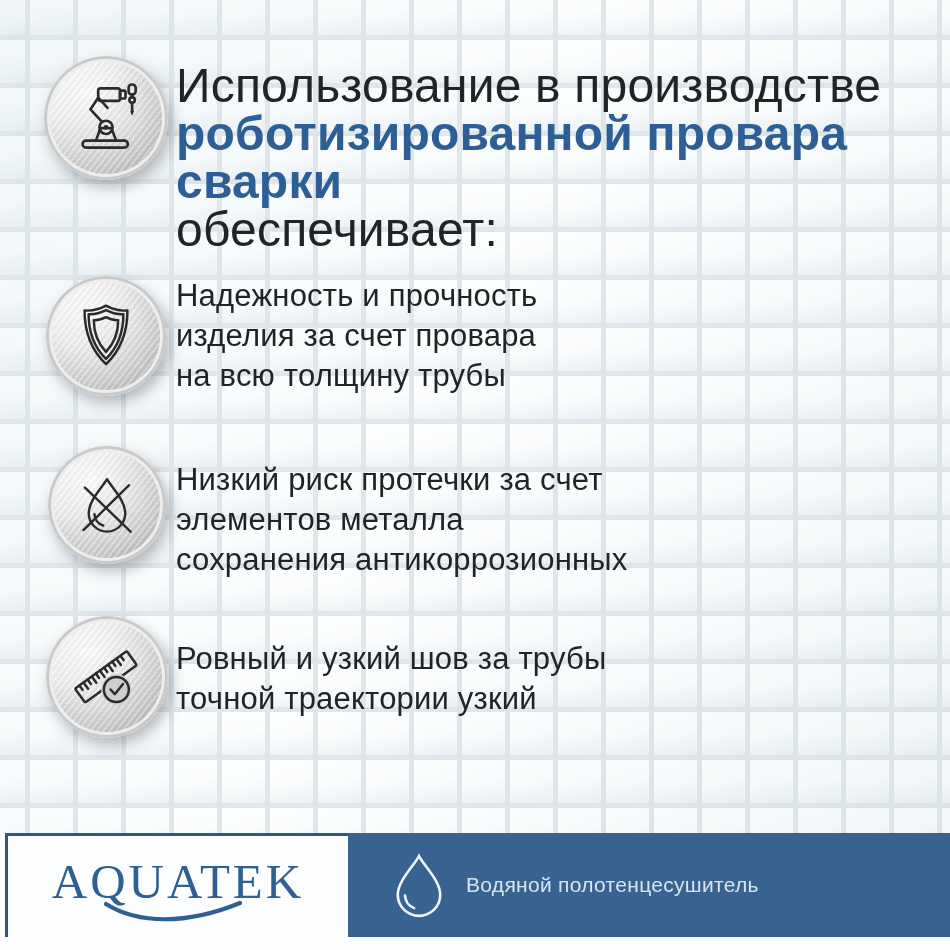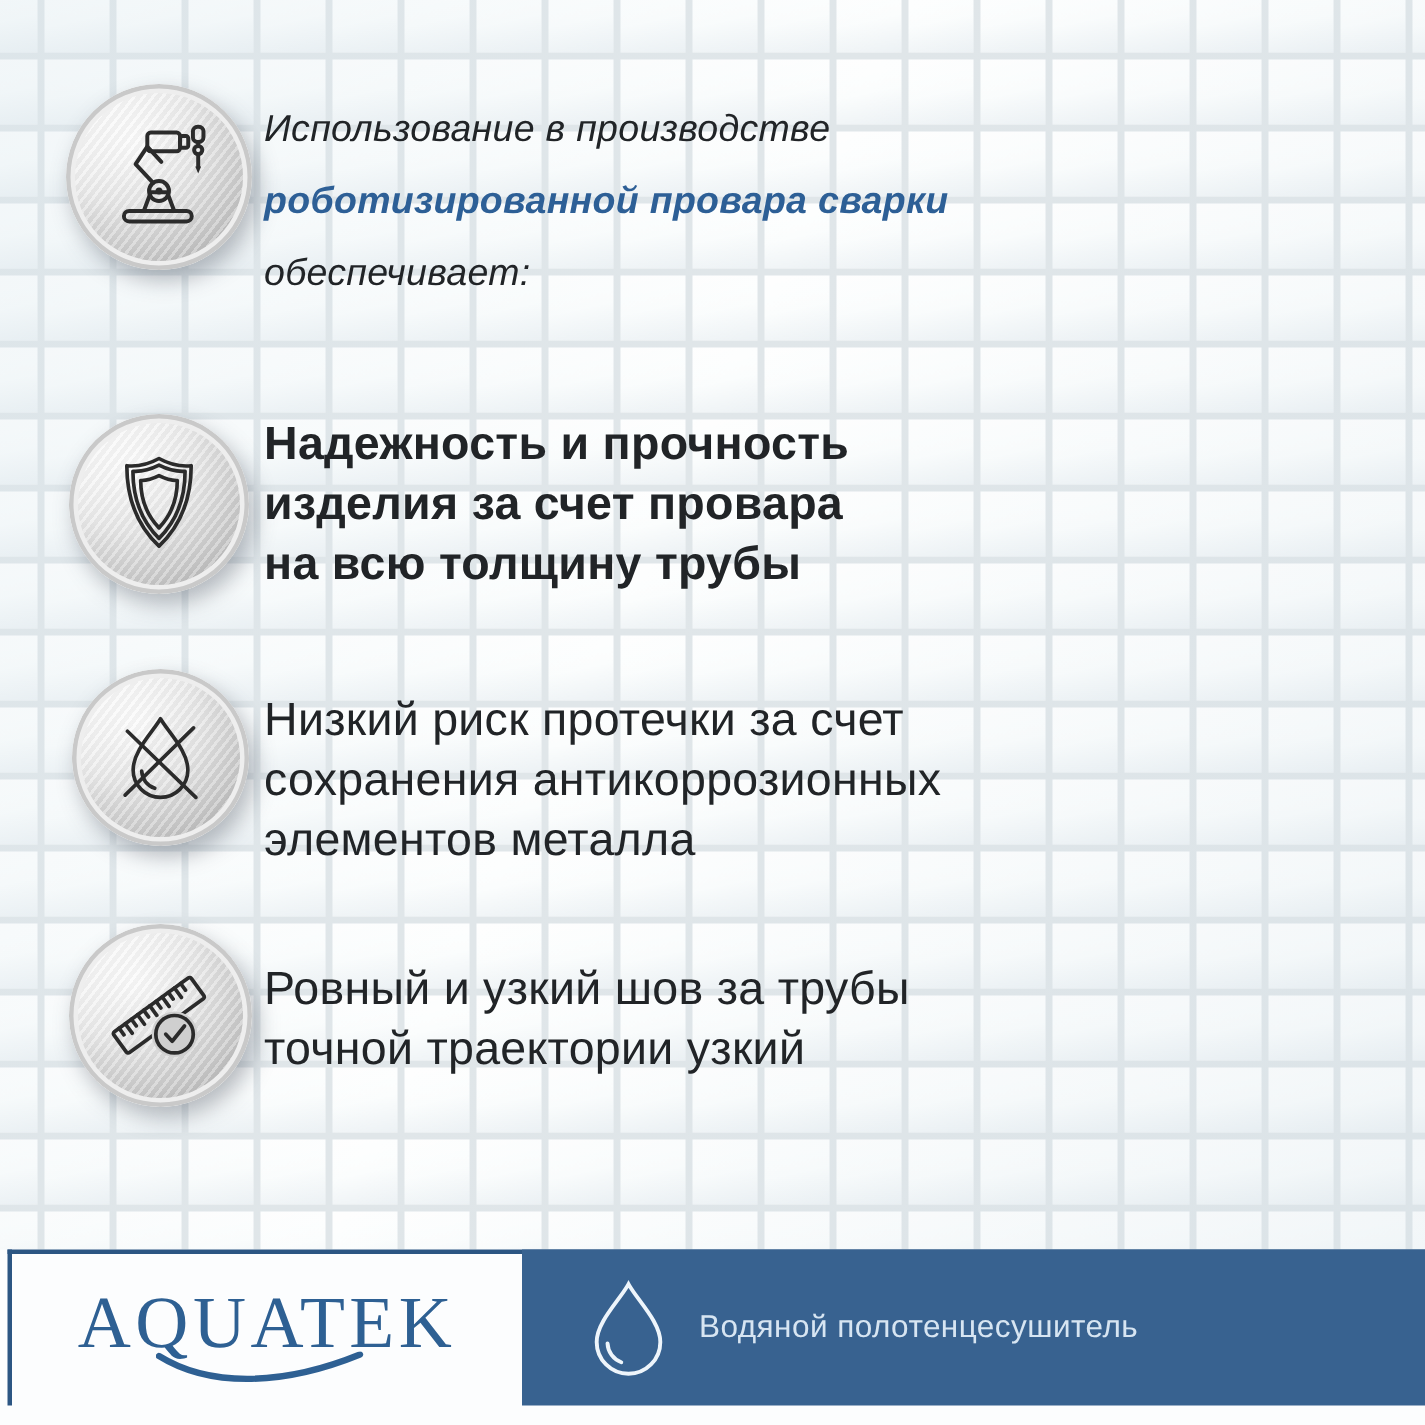--- a/index.html
+++ b/index.html
@@ -29,24 +29,24 @@
       radial-gradient(circle at 36% 30%, #fafafa 0%, #e6e6e6 38%, #c9c9c9 66%, #939393 100%);
     box-shadow: inset 0 0 0 3px #c9c9c9, inset 0 0 0 6px #eeeeee, 4px 7px 14px rgba(70,80,92,.38);
     display:flex;align-items:center;justify-content:center;
   }
   .coin svg{display:block;}
   .coin-header{left:44px;top:56px;width:124px;height:124px;}
   .coin-b1{left:46px;top:276px;width:120px;height:120px;}
   .coin-b2{left:48px;top:446px;width:118px;height:118px;}
   .coin-b3{left:46px;top:616px;width:122px;height:122px;}
   
-  .header-text{position:absolute;left:176px;top:62px;line-height:48px;font-size:25px;color:#212427;letter-spacing:.2px;font-style:italic;}
+  .header-text{position:absolute;left:176px;top:62px;line-height:48px;font-size:48px;color:#212427;letter-spacing:.2px;}
   .header-text .accent{font-weight:bold;color:#2d5f96;}
   .benefit-text{position:absolute;left:176px;font-size:31px;line-height:40px;color:#212427;letter-spacing:.2px;}
-  .bt1{top:276px;font-weight:bold;} .bt2{top:460px;} .bt3{top:639px;}
+  .bt1{top:276px;} .bt2{top:460px;} .bt3{top:639px;}
   
   .footer{position:absolute;left:0;top:833px;width:950px;height:117px;background:#fcfdfe;}
   .footer-border-top{position:absolute;left:5px;top:0;width:945px;height:3px;background:#2c5683;}
   .footer-border-left{position:absolute;left:5px;top:0;width:3px;height:104px;background:#2c5683;}
   .logo-wrap{position:absolute;left:8px;top:3px;width:340px;height:101px;
     display:flex;align-items:center;justify-content:center;}
   .logo{position:relative;color:#2e6093;font-family:"Liberation Serif","DejaVu Serif",serif;
     font-size:49px;letter-spacing:3px;line-height:1;padding-bottom:10px;}
   .logo-swash{position:absolute;left:52px;top:44px;}
   .navy-strip{position:absolute;left:348px;top:0;width:602px;height:104px;background:#386290;
@@ -99,22 +99,22 @@
   <div class="coin coin-b2">
     <svg width="76" height="76" viewBox="0 0 100 100" class="icon-stroke" stroke-width="3.2">
       <path d="M50,16 C57,28 74,44 74,61 A24,24 0 1 1 26,61 C26,44 43,28 50,16 Z"></path>
       <path d="M33.5,62 A16.5,16.5 0 0 0 45,77"></path>
       <path d="M21,27 L81,85"></path>
       <path d="M79,24 L19,83"></path>
     </svg>
   </div>
   <div class="benefit-text bt2">
     <div>Низкий риск протечки за счет</div>
+    <div>элементов металла</div>
     <div>сохранения антикоррозионных</div>
-    <div>элементов металла</div>
   </div>
 
   <div class="coin coin-b3">
     <svg width="78" height="78" viewBox="0 0 100 100" class="icon-stroke" stroke-width="3.2">
       <g transform="rotate(-36 50 50)">
         <rect x="8" y="38" width="82" height="22" rx="2"></rect>
         <path d="M15,38 v7 M21.5,38 v10 M28,38 v7 M34.5,38 v10 M41,38 v7 M47.5,38 v10 M54,38 v7 M60.5,38 v10 M67,38 v7 M73.5,38 v10 M80,38 v7"></path>
       </g>
       <circle cx="62" cy="66" r="16" fill="#cfcfcf" stroke="#cfcfcf" stroke-width="7"></circle>
       <circle cx="62" cy="66" r="16"></circle>

